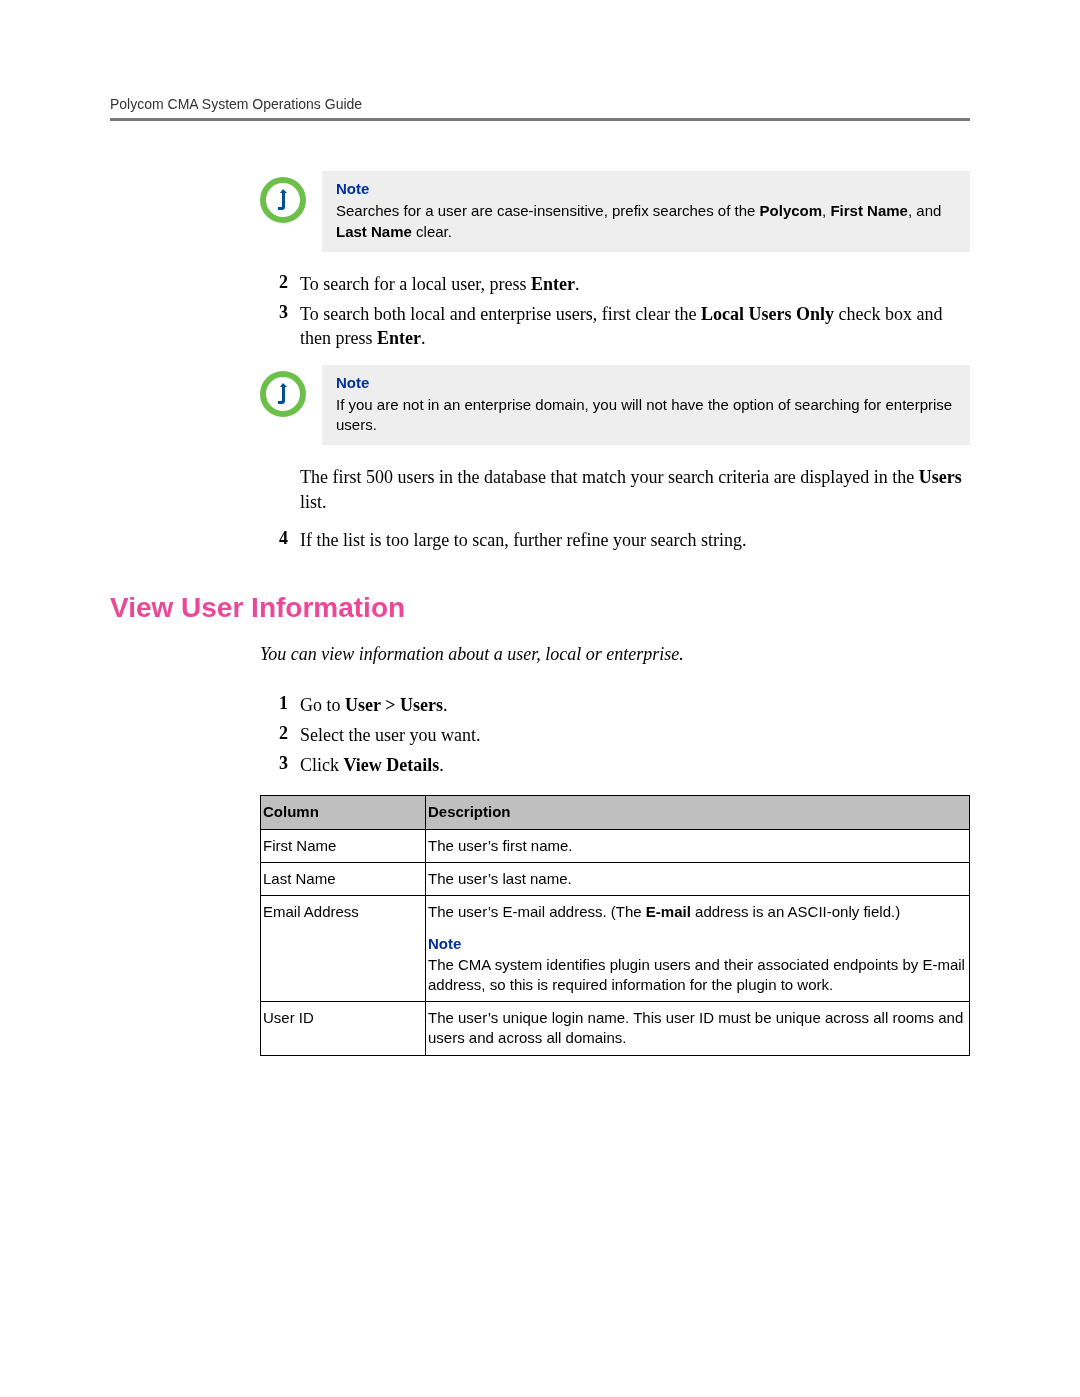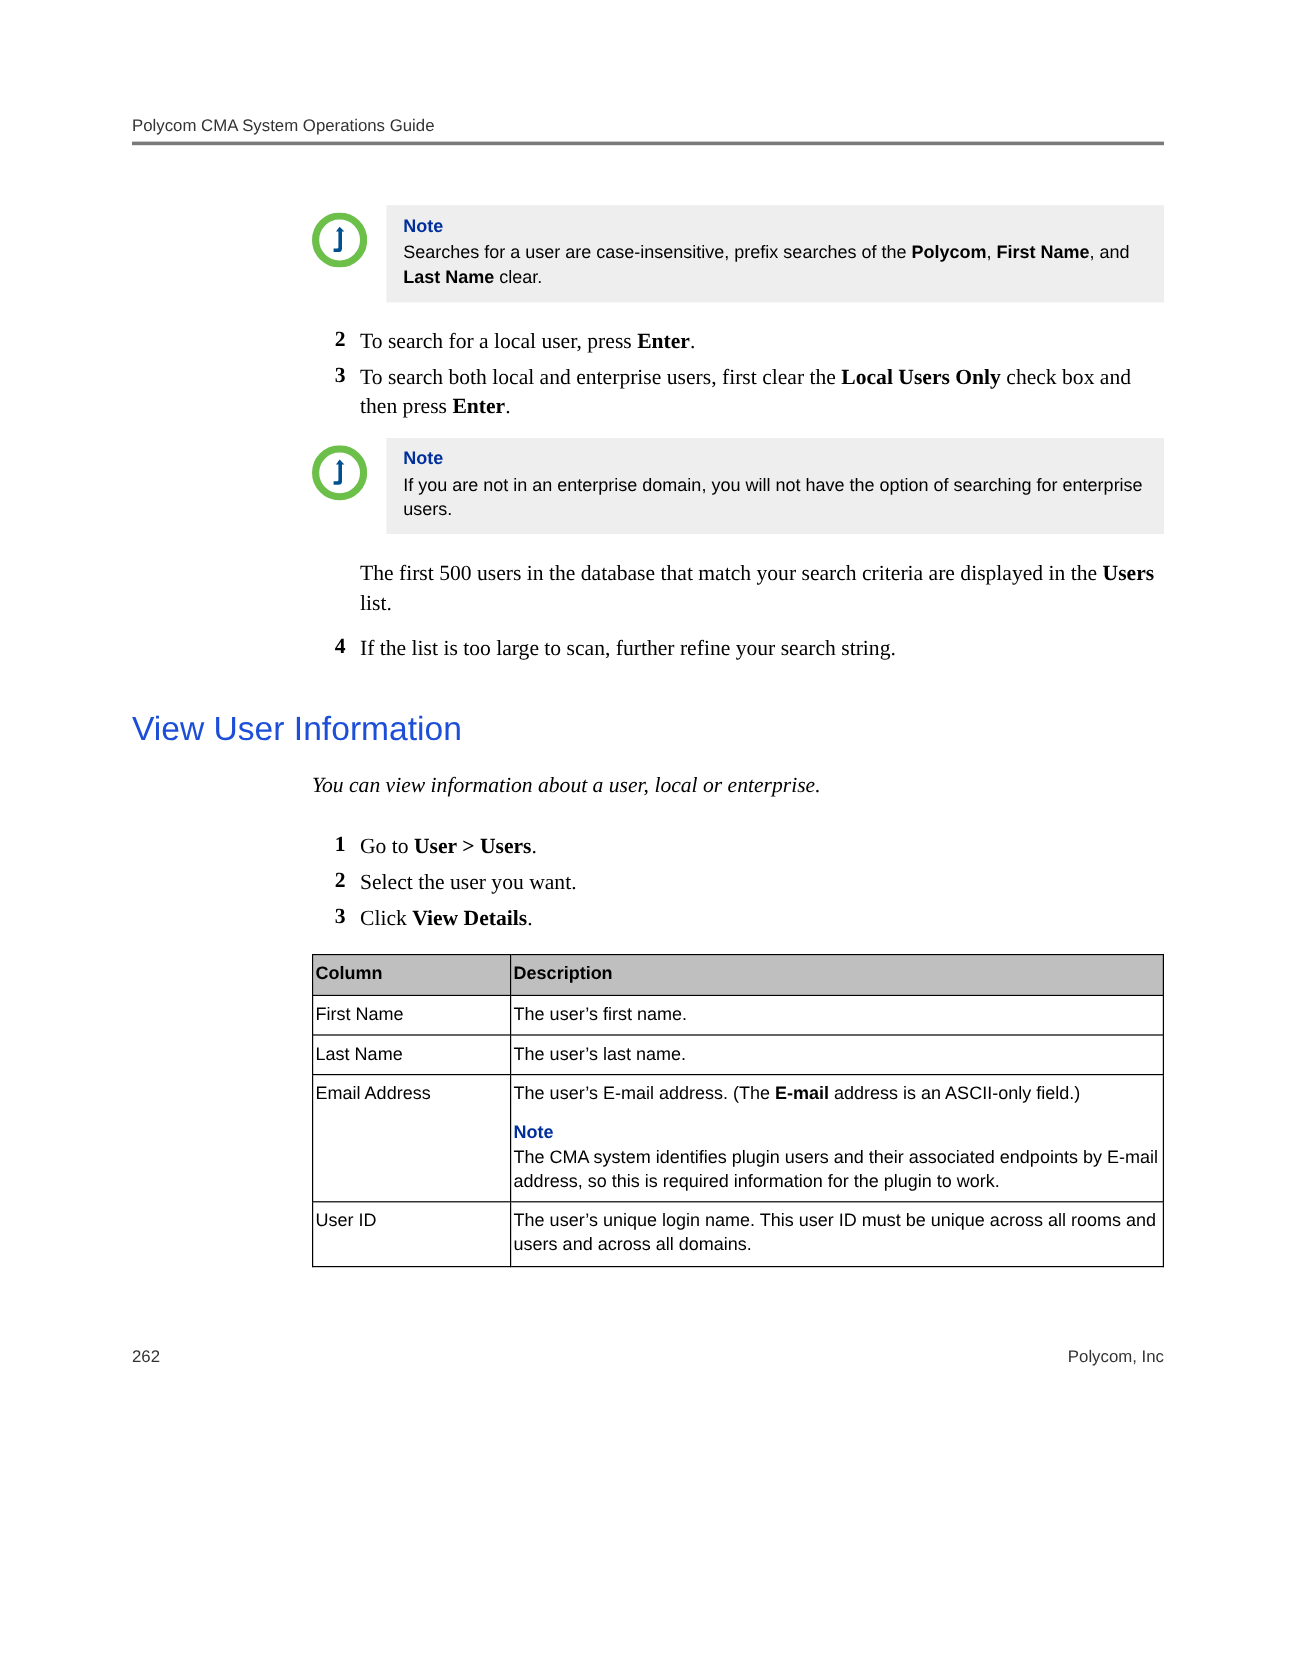--- a/index.html
+++ b/index.html
@@ -76,22 +76,22 @@
     line-height: 1.35;
     flex: 1;
   }
   .body-para {
     font-family: Georgia, 'Times New Roman', serif;
     font-size: 18px;
     line-height: 1.35;
     margin: 10px 0 10px 40px;
   }
   .h2 {
-    color: #1d4ed8;
-    font-weight: normal;
+    color: #ec4899;
+    font-weight: bold;
     font-size: 28px;
     margin: 40px 0 18px -150px;
   }
   .body-para-flush {
     font-family: Georgia, 'Times New Roman', serif;
     font-size: 18px;
     line-height: 1.35;
     margin: 10px 0 26px 0;
     font-style: italic;
   }
@@ -252,18 +252,14 @@
         </tr>
         <tr>
           <td>User ID</td>
           <td>The user’s unique login name. This user ID must be unique across all rooms and users and across all domains.</td>
         </tr>
       </tbody>
     </table>
 
   </div>
 
-  <div class="footer">
-    <span>262</span>
-    <span>Polycom, Inc</span>
-  </div>
 
 </div>
 
 </body></html>

